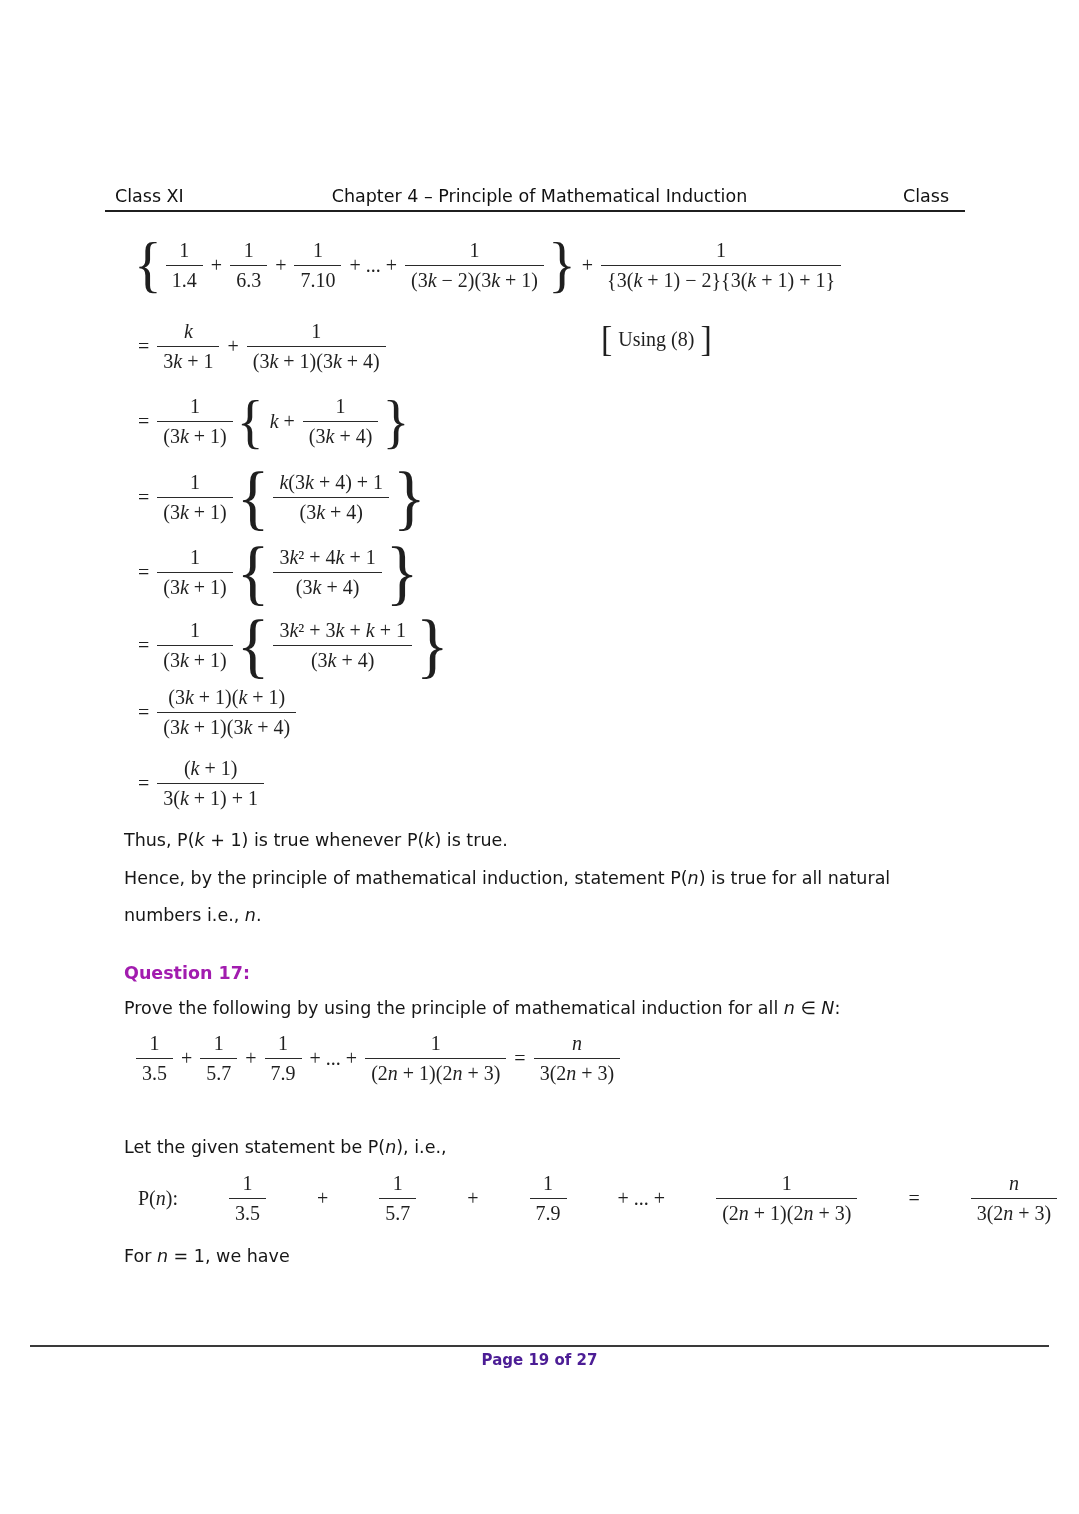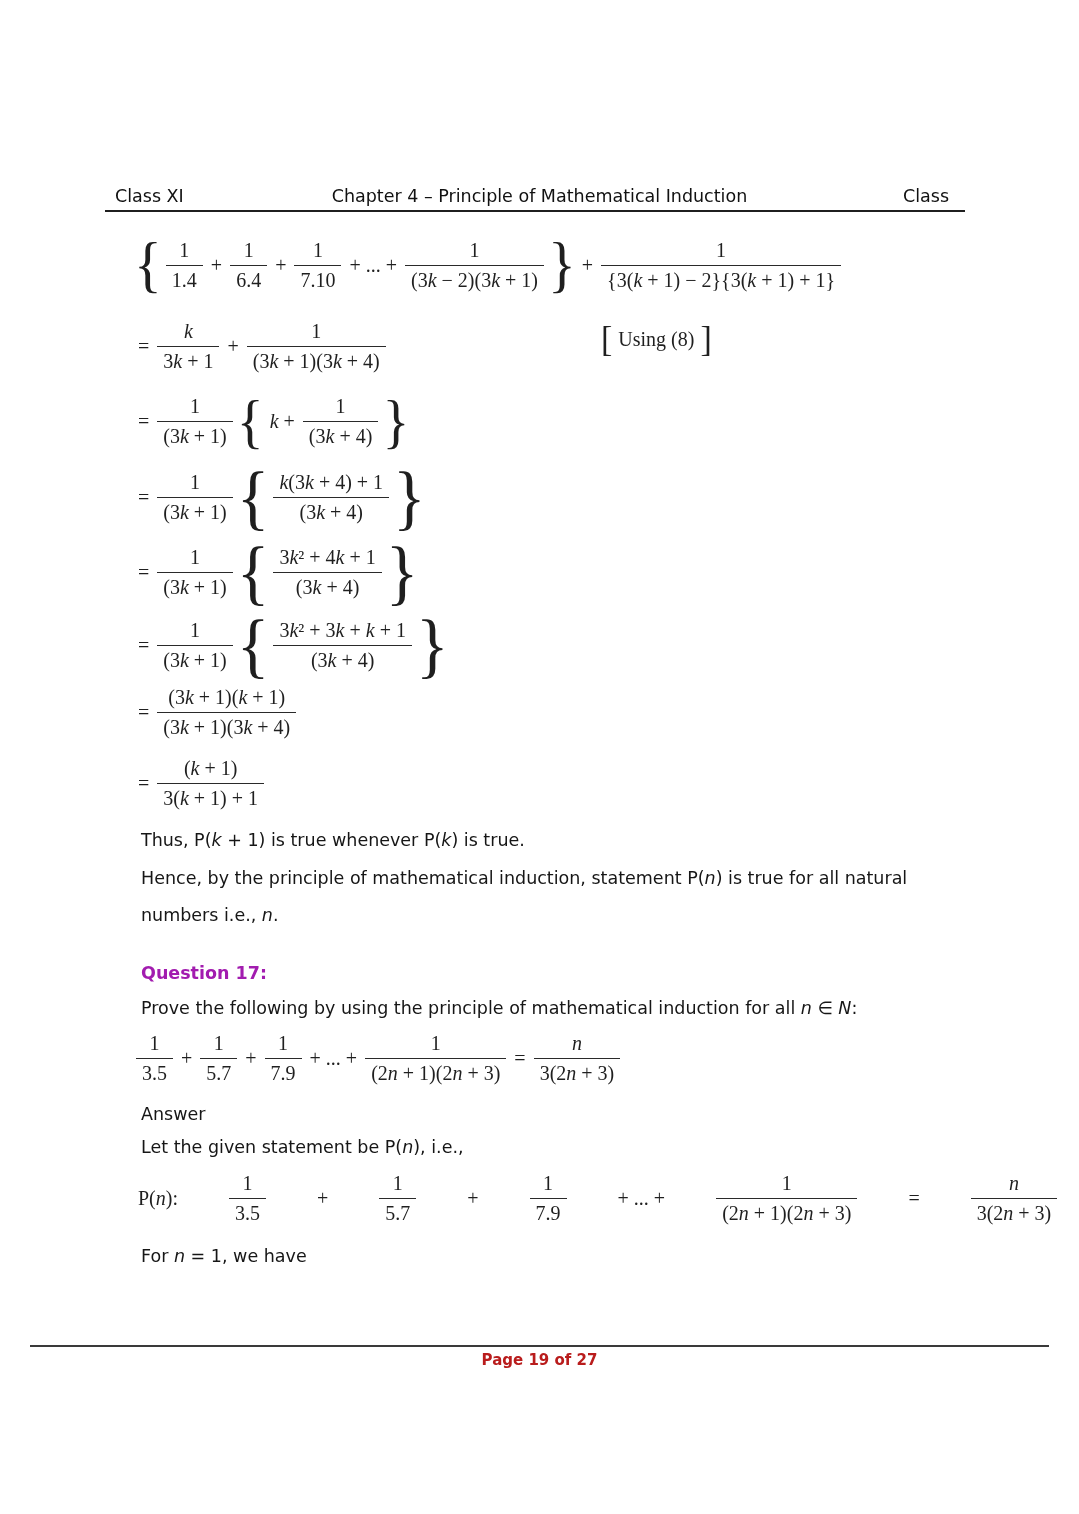--- a/index.html
+++ b/index.html
@@ -17,45 +17,45 @@
   
   .eq { position:absolute; display:flex; align-items:center; font-family:"Liberation Serif", serif; font-size:20px; color:#1f1f1f; white-space:nowrap; }
   .eq .mtxt { margin:0 5px; }
   .eq .fr { display:inline-block; text-align:center; margin:0 3px; vertical-align:middle; }
   .eq .fr .n { display:block; padding:0 6px 3px 6px; }
   .eq .fr .d { display:block; border-top:1.5px solid #2a2a2a; padding:3px 6px 0 6px;text-align:center; }
   .eq .br { line-height:1; font-weight:400; transform:scaleY(1.05); margin:0 1px; font-family:"Liberation Serif", serif; }
   .eq i { font-style:italic; }
 
   
-  .body-text { position:absolute; left:141px; width:840px; font-size:17.5px; line-height:37px; color:#161616; }
+  .body-text { position:absolute; left:124px; width:840px; font-size:17.5px; line-height:37px; color:#161616; }
   .q-heading { font-weight:bold; }
   .footer-rule { top:1345px; left:30px; width:1019px; background:#3a3a3a; }
-  .footer-text { position:absolute; top:1351px; left:0; width:1079px; text-align:center; font-weight:bold; font-size:15px; color:#b91c1c; }
+  .footer-text { position:absolute; top:1351px; left:0; width:1079px; text-align:center; font-weight:bold; font-size:15px; color:#4c1d95; }
 </style>
 </head>
 <body>
 
 <div class="page">
 
   <div class="hdr hdr-left">Class XI</div>
   <div class="hdr hdr-center">Chapter 4 – Principle of Mathematical Induction</div>
   <div class="hdr hdr-right">Class</div>
   <div class="rule hdr-rule"></div>
 
   <div class="eq" style="top:236px; left:133px;">
       <span class="br" style="font-size: 58px;">{</span>
       <span class="fr">
         <span class="n">1</span>
         <span class="d">1.4</span>
       </span>
       <span class="mtxt">+</span>
       <span class="fr">
         <span class="n">1</span>
-        <span class="d">6.4</span>
+        <span class="d">6.3</span>
       </span>
       <span class="mtxt">+</span>
       <span class="fr">
         <span class="n">1</span>
         <span class="d">7.10</span>
       </span>
       <span class="mtxt">+ ... +</span>
       <span class="fr">
         <span class="n">1</span>
         <span class="d">(3<i>k</i> − 2)(3<i>k</i> + 1)</span>
@@ -177,21 +177,20 @@
         <span class="n">1</span>
         <span class="d">(2<i>n</i> + 1)(2<i>n</i> + 3)</span>
       </span>
       <span class="mtxt">=</span>
       <span class="fr">
         <span class="n"><i>n</i></span>
         <span class="d">3(2<i>n</i> + 3)</span>
       </span>
     </div>
 
-  <div class="body-text" style="top:1096px;">Answer</div>
   <div class="body-text" style="top:1129px;">Let the given statement be P(<i>n</i>), i.e.,</div>
   <div class="eq" style="top:1172px; left:133px;gap:43px;">
       <span class="mtxt">P(<i>n</i>):</span>
       <span class="fr">
         <span class="n">1</span>
         <span class="d">3.5</span>
       </span>
       <span class="mtxt">+</span>
       <span class="fr">
         <span class="n">1</span>

